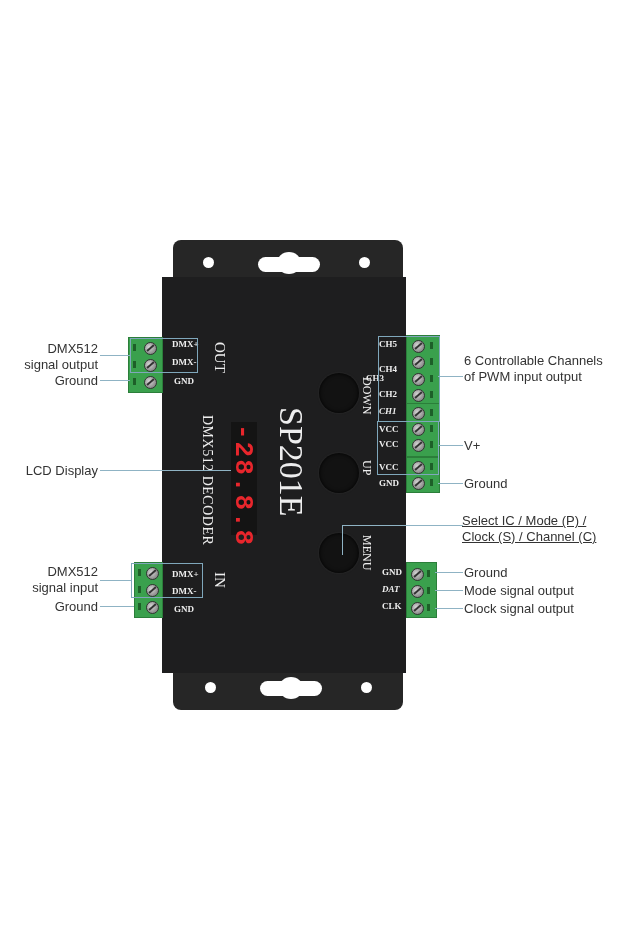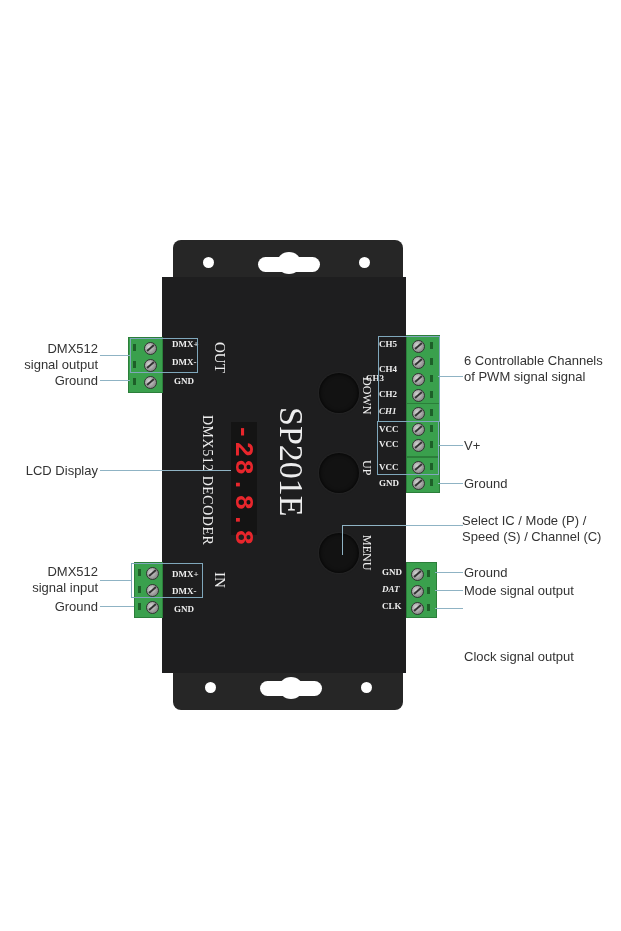--- a/index.html
+++ b/index.html
@@ -156,23 +156,23 @@
 <div class="ann r" style="right:523px;top:373px;">Ground</div>
 <div class="ann r" style="right:523px;top:463px;">LCD Display</div>
 <div class="ann r" style="right:523px;top:564px;">
   <div>DMX512</div>
   <div>signal input</div>
 </div>
 <div class="ann r" style="right:523px;top:599px;">Ground</div>
 
 <div class="ann" style="left:464px;top:353px;">
   <div>6 Controllable Channels</div>
-  <div>of PWM signal signal</div>
+  <div>of PWM input output</div>
 </div>
 <div class="ann" style="left:464px;top:438px;">V+</div>
 <div class="ann" style="left:464px;top:476px;">Ground</div>
-<div class="ann" style="left:462px;top:513px;">
+<div class="ann" style="left:462px;top:513px;text-decoration:underline;">
   <div>Select IC / Mode (P) /</div>
-  <div>Speed (S) / Channel (C)</div>
+  <div>Clock (S) / Channel (C)</div>
 </div>
 <div class="ann" style="left:464px;top:565px;">Ground</div>
 <div class="ann" style="left:464px;top:583px;">Mode signal output</div>
-<div class="ann" style="left:464px;top:601px;margin-top:48px;">Clock signal output</div>
+<div class="ann" style="left:464px;top:601px;">Clock signal output</div>
 
 </body></html>

